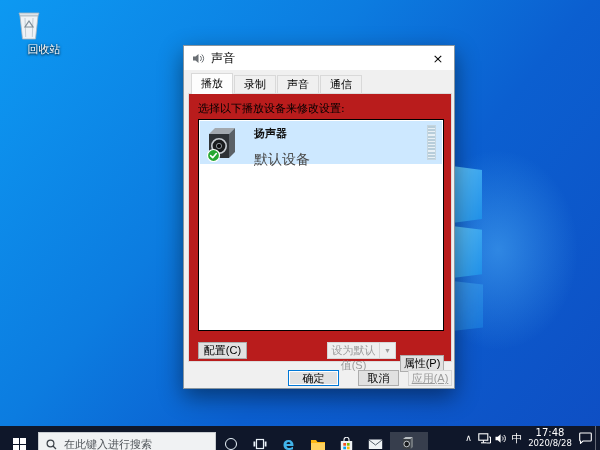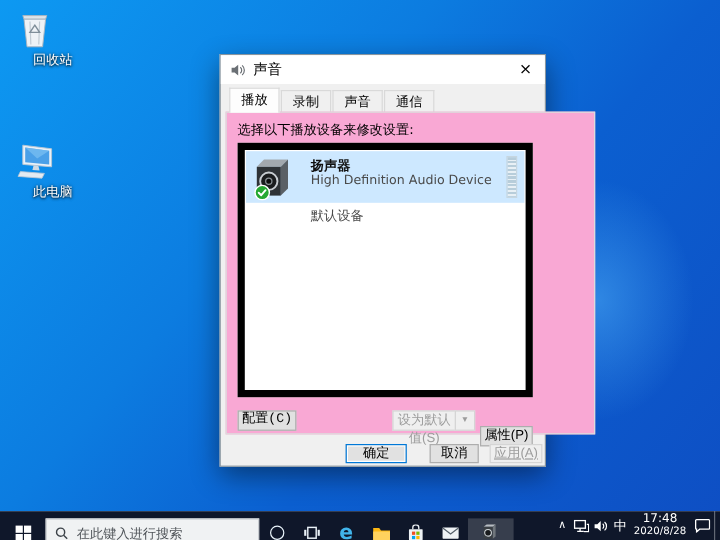--- a/index.html
+++ b/index.html
@@ -37,40 +37,40 @@
   .title-text { margin-left:6px; font-size:12px; color:#000; }
   .close-btn { position:absolute; right:0; top:0; width:32px; height:24px;
     display:flex; align-items:center; justify-content:center; font-size:13px; color:#000; cursor:pointer; }
 
   .tabs { position:absolute; left:7px; top:27px; height:21px; display:flex; align-items:flex-end;text-align:right; }
   .tab { height:19px; line-height:18px; padding:0 9px; background:#f0f0f0;
     border:1px solid #d9d9d9; border-bottom:none; margin-right:1px; cursor:pointer; }
   .tab.active { height:21px; line-height:20px; background:#fdfdfd; border-color:#d9d9d9;
     position:relative; z-index:2; }
 
-  .page { position:absolute; left:4px; top:47px; width:308px; height:269px;
-    background:#f9a8d4; border:1px solid #dcdcdc; }
+  .page { position:absolute; left:4px; top:47px; width:264px; height:269px;
+    background:#b91c1c; border:1px solid #dcdcdc; }
   .instruction { position:absolute; left:9px; top:7px; font-size:11px; }
 
   .listbox { position:absolute; left:9px; top:25px; width:246px; height:212px;
-    background:#fff; border:6px solid #000000; }
+    background:#fff; border:1px solid #000000; }
   .device-item { position:absolute; left:1px; right:1px; top:1px; height:43px;
     background:#cde8ff; cursor:pointer; }
   .dev-icon { position:absolute; left:5px; top:3px; width:34px; height:38px; }
   .dev-name { position:absolute; left:54px; top:5px; font-weight:bold; font-size:11px; color:#111; }
   .dev-desc { position:absolute; left:54px; top:18px; font-size:10.5px; color:#4a4a4a; }
-  .dev-status { position:absolute; left:54px; top:30px; font-size:11px; color:#4a4a4a;margin-top:16px; }
+  .dev-status { position:absolute; left:54px; top:30px; font-size:14px; color:#4a4a4a; }
   .meter { position:absolute; right:6px; top:4px; width:9px; height:35px;
     background:repeating-linear-gradient(to bottom,#b7cdda 0px,#b7cdda 2px,#e8f0f5 2px,#e8f0f5 3.2px);
     border:1px solid #c6d6e0; }
 
   .btn { position:absolute; height:17px; background:#e1e1e1; border:1px solid #adadad;
     font-size:11px; line-height:15px; text-align:center; cursor:pointer; color:#000; }
   .btn.disabled { background:#efefef; border-color:#d5d5d5; color:#9c9c9c; cursor:default; }
-  .btn-configure { left:9px; top:248px; width:49px;font-family:Liberation Mono, monospace; }
+  .btn-configure { left:9px; top:248px; width:49px; }
   .btn-setdefault { left:138px; top:248px; width:53px; }
   .btn-setdefault-arrow { left:190px; top:248px; width:17px; }
   .btn-properties { left:211px; top:261px; width:44px; }
 
   .footer-btn { position:absolute; top:324px; height:16px; }
   .btn-ok { left:104px; width:51px; border:1px solid #0078d7; box-shadow:inset 0 0 0 1px #fff; }
   .btn-cancel { left:174px; width:41px; }
   .btn-apply { left:224px; width:44px;text-decoration:underline; }
 
   
@@ -119,32 +119,20 @@
         <polygon points="8,10 26,10 23.5,33 10.5,33" fill="#eef2f6" stroke="#aab5bf" stroke-width="0.8"></polygon>
         <line x1="13" y1="12" x2="13.7" y2="31" stroke="#c2ccd4" stroke-width="1"></line>
         <line x1="21" y1="12" x2="20.3" y2="31" stroke="#c2ccd4" stroke-width="1"></line>
         <path d="M17 15 l4 6 h-8 z" fill="none" stroke="#7f8e99" stroke-width="1.2"></path>
       </svg>
     </span>
     <span class="lbl">回收站</span>
   </div>
 
 
-  <div class="desk-icon" id="icon-pc">
-    <span class="ic">
-      <svg width="36" height="36" viewBox="0 0 36 36">
-        <polygon points="7,5 31,8 31,23 7,21" fill="#e9f1f8" stroke="#b6c6d4" stroke-width="0.8"></polygon>
-        <polygon points="9,7 29,9.6 29,21 9,19.2" fill="#4aa0e8"></polygon>
-        <polygon points="9,7 29,9.6 19,16" fill="#7cc0f2" opacity="0.7"></polygon>
-        <polygon points="16,22 20,22.4 21,26 15,25.6" fill="#cfdae4"></polygon>
-        <polygon points="5,27 25,28.5 23,32.5 3,31" fill="#e3ebf2" stroke="#b6c6d4" stroke-width="0.7"></polygon>
-      </svg>
-    </span>
-    <span class="lbl">此电脑</span>
-  </div>
 
   <div class="dialog">
     <div class="titlebar">
       <span class="title-icon">
         <svg width="13" height="13" viewBox="0 0 13 13">
           <polygon points="1,4.5 3.5,4.5 6.5,2 6.5,11 3.5,8.5 1,8.5" fill="#6b7075"></polygon>
           <path d="M8.2 4 a3.2 3.2 0 0 1 0 5 M9.8 2.5 a5.3 5.3 0 0 1 0 8" fill="none" stroke="#6b7075" stroke-width="1"></path>
         </svg>
       </span>
       <span class="title-text">声音</span>
@@ -168,21 +156,20 @@
               <polygon points="4,10 10,4 30,4 24,10" fill="#a2a8ae"></polygon>
               <polygon points="24,10 30,4 30,28 24,34" fill="#5a6066"></polygon>
               <rect x="4" y="10" width="20" height="24" fill="#2e3236"></rect>
               <circle cx="14" cy="22" r="7.2" fill="#1a1c1e" stroke="#c7ccd1" stroke-width="1.6"></circle>
               <circle cx="14" cy="22" r="2.6" fill="#0b0c0d" stroke="#8b9196" stroke-width="1"></circle>
               <circle cx="8.5" cy="31.5" r="6" fill="#26a832" stroke="#fff" stroke-width="1.2"></circle>
               <path d="M5.6 31.6 l2.1 2.1 l3.6-4.2" fill="none" stroke="#fff" stroke-width="1.6" stroke-linecap="round" stroke-linejoin="round"></path>
             </svg>
           </span>
           <span class="dev-name">扬声器</span>
-          <span class="dev-desc">High Definition Audio Device</span>
           <span class="dev-status">默认设备</span>
           <span class="meter"></span>
         </div>
       </div>
 
       <button class="btn btn-configure">配置(C)</button>
       <button class="btn disabled btn-setdefault">设为默认值(S)</button>
       <button class="btn disabled btn-setdefault-arrow" style="font-size:7px;">▼</button>
       <button class="btn btn-properties">属性(P)</button>
     </div>

